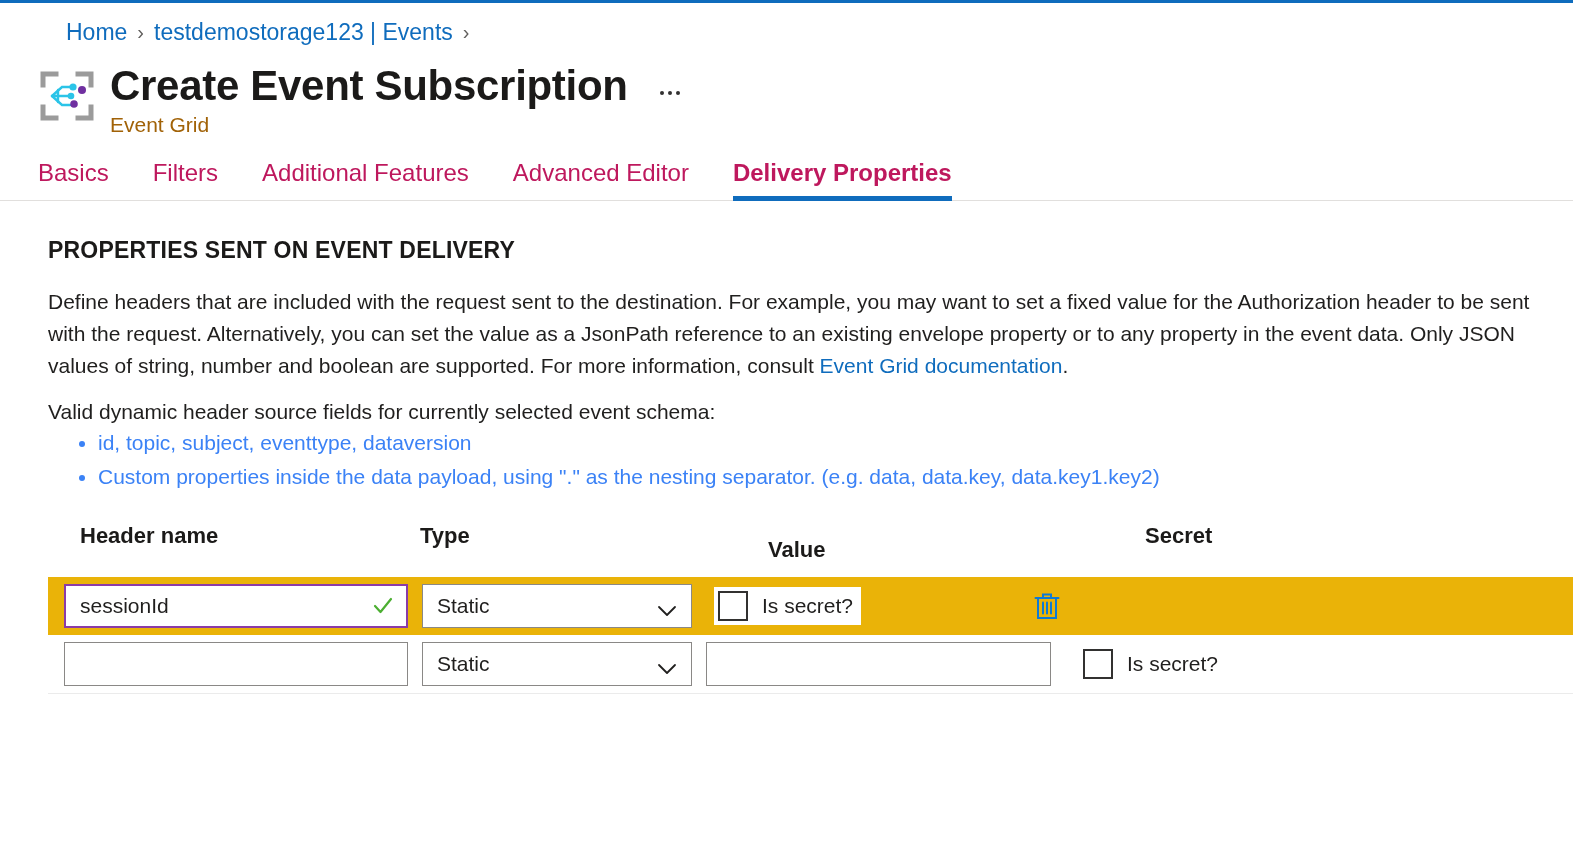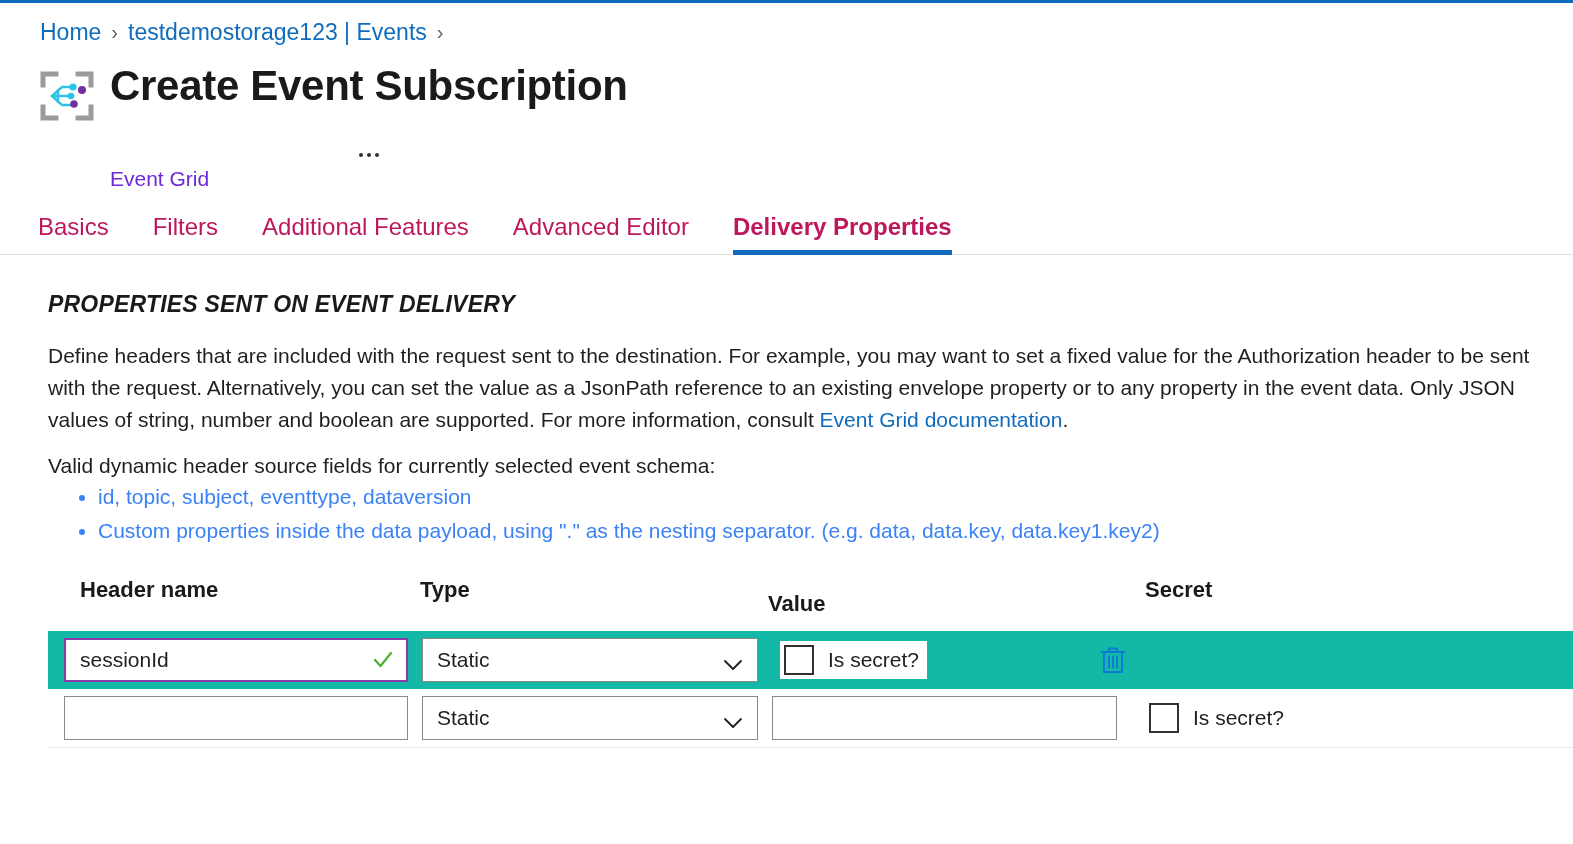--- a/index.html
+++ b/index.html
@@ -14,43 +14,44 @@
   .page { position: relative; width: 1573px; height: 844px; background: #fff; }
 
   .top-rule { height: 3px; background: #0f6cbd; width: 100%; }
 
   
   .breadcrumb {
     display: flex; align-items: center;
     padding: 16px 0 0 40px;
     font-size: 23px;
     gap: 10px;
+    margin-left: 26px;
   }
   .crumb-link { color: #0f6cbd; cursor: pointer; white-space: nowrap; }
   .crumb-sep { color: #605e5c; font-size: 20px; font-weight: 300; }
 
   
   .title-row {
     display: flex; align-items: flex-start;
     padding: 16px 0 0 38px;
   }
   .eg-icon { width: 58px; height: 56px; flex: 0 0 auto; margin-top: 6px; }
   .title-block { margin-left: 14px; }
-  .title-main-line { display: flex; align-items: center; gap: 24px; flex-direction: column; }
+  .title-main-line { display: flex; align-items: center; gap: 24px; }
   .page-title {
     font-size: 42px; font-weight: 600; letter-spacing: -0.3px;
     color: #1b1a19; line-height: 1.12; margin: 0;
   }
   .ellipsis-btn {
     display: flex; align-items: flex-end; gap: 4px;
     padding: 6px 8px; margin-top: 14px; cursor: pointer;
     background: transparent; border: none;
   }
   .ellipsis-btn span { width: 4px; height: 4px; background: #323130; border-radius: 50%; display: block; }
-  .subtitle { font-size: 21px; color: #6d28d9; margin-top: 4px; }
+  .subtitle { font-size: 21px; color: #a16207; margin-top: 4px; }
 
   
   .tabs {
     display: flex; align-items: flex-end;
     gap: 44px;
     padding: 22px 0 0 38px;
     border-bottom: 1px solid #e1dfdd;
     position: relative;
   }
   .tab {
@@ -60,21 +61,21 @@
   .tab.active { font-weight: 700; }
   .tab.active::after {
     content: ""; position: absolute; left: 0; right: 0; bottom: -1px;
     height: 5px; background: #0f6cbd;
   }
 
   
   .content { padding: 36px 0 0 48px; }
   .section-title {
     font-size: 23px; font-weight: 600; letter-spacing: 0.2px;
-    color: #1b1a19; margin: 0 0 22px 0; font-style: italic;
+    color: #1b1a19; margin: 0 0 22px 0;
   }
   .desc {
     font-size: 21px; line-height: 1.52; color: #201f1e;
     max-width: 1500px; margin: 0 0 18px 0;
   }
   .desc a { color: #0f6cbd; text-decoration: none; cursor: pointer; }
   .lead { font-size: 21px; color: #201f1e; margin: 0 0 2px 0; }
   ul.fields { margin: 0 0 14px 0; padding-left: 50px; }
   ul.fields li { font-size: 21px; line-height: 1.64; color: #3b82f6; }
 
@@ -88,27 +89,27 @@
   .c-header { width: 360px; padding-left: 32px; }
   .c-type   { width: 350px; padding-left: 12px; }
   .c-value  { width: 365px; padding-left: 10px; margin-top: 28px; }
   .c-secret { width: 300px; padding-left: 22px; }
   .c-del    { width: 110px; }
 
   .dp-row {
     display: flex; align-items: center;
     height: 58px;
   }
-  .dp-row.filled { background: #14b8a6; }
+  .dp-row.filled { background: #eab308; }
   .dp-row.empty  { background: #ffffff; }
   .row-sep { border-bottom: 1px solid #ebebeb; width: 1525px; }
 
   .cell { display: flex; align-items: center; }
   .cell.header-c { width: 360px; padding-left: 16px; }
-  .cell.type-c   { width: 350px; padding-left: 14px; }
+  .cell.type-c   { width: 284px; padding-left: 14px; }
   .cell.value-c  { width: 365px; padding-left: 14px; }
   .cell.secret-c { width: 300px; padding-left: 22px; }
   .cell.del-c    { width: 110px; justify-content: center; }
 
   .tb {
     position: relative; display: flex; align-items: center;
     width: 345px; height: 44px; background: #fff;
     border: 1px solid #8a8886; padding: 0 40px 0 14px;
     font-size: 21px; color: #201f1e;
   }

